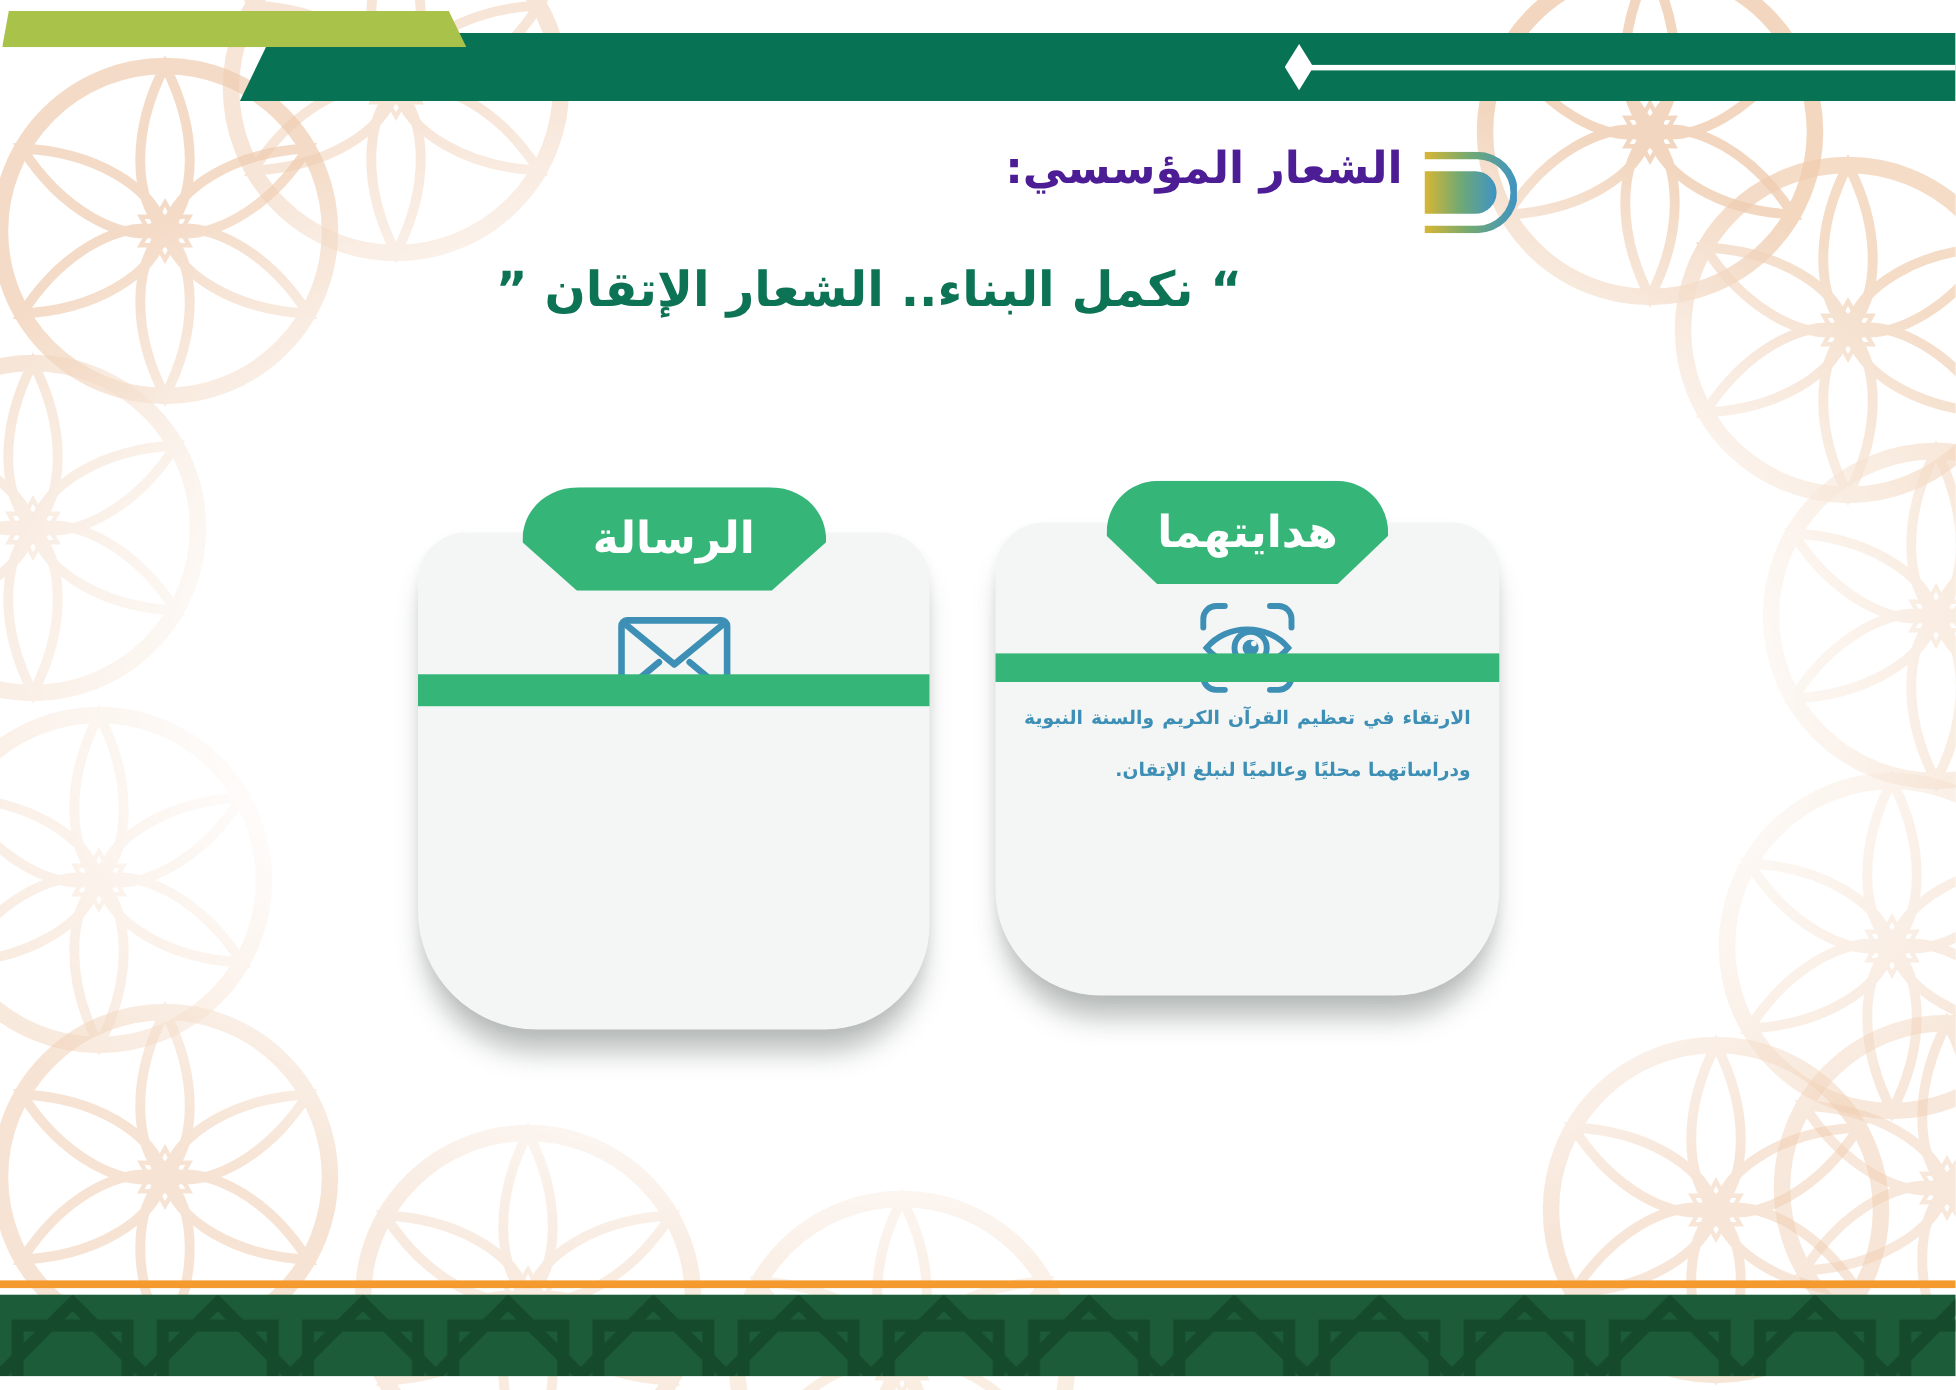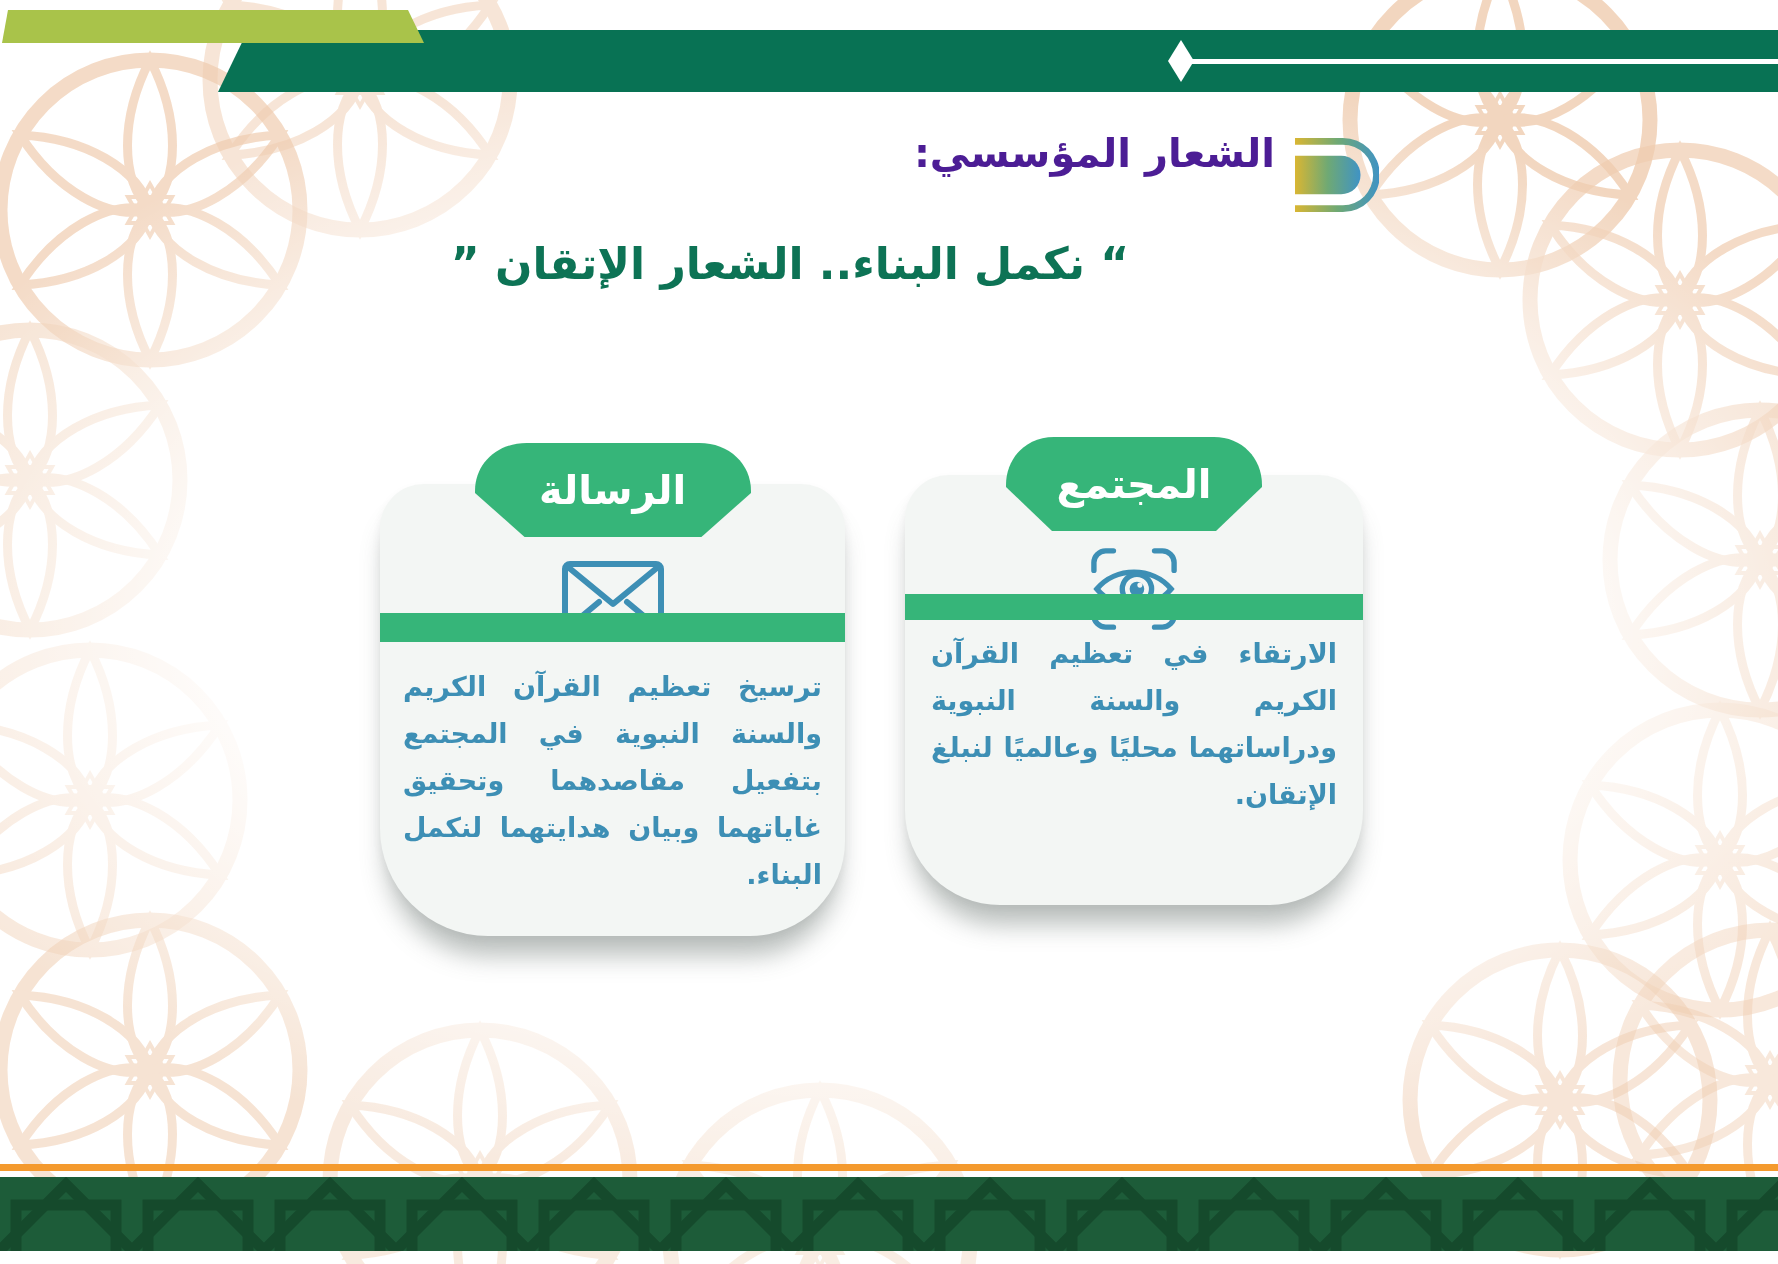--- a/index.html
+++ b/index.html
@@ -38,21 +38,21 @@
   .banner{position:absolute;top:0;left:50%;transform:translateX(-50%);z-index:2;}
   .banner svg{position:absolute;inset:0;}
   .banner-label{position:absolute;inset:0;display:flex;align-items:center;justify-content:center;
      color:#ffffff;font-weight:bold;font-size:40px;direction:rtl;}
   .divider{position:absolute;left:0;width:100%;background:#36b579;}
   .card-vision .divider{top:157px;height:26px;}
   .card-mission .divider{top:170px;height:29px;}
   .card-icon{position:absolute;left:50%;transform:translateX(-50%);}
   .card-text{position:absolute;left:0;width:100%;box-sizing:border-box;direction:rtl;
      text-align:justify;text-justify:inter-word;color:#3d8fb5;font-weight:bold;
-     font-size:27px;line-height:47px;}
+     font-size:17px;line-height:47px;}
   .card-vision .card-text{top:193px;padding:0 26px;}
   .card-mission .card-text{top:220px;padding:0 23px;}
 
   
   .footer-orange{position:absolute;left:0;top:1164px;width:1778px;height:7px;background:#f49a2e;z-index:5;}
   .footer-band{position:absolute;left:0;top:1177px;width:1778px;height:74px;background:#1d5c39;z-index:5;overflow:hidden;}
 </style>
 </head>
 <body>
 
@@ -154,30 +154,29 @@
       <svg width="104" height="74" viewBox="0 0 104 74">
         <g fill="none" stroke="#3d8fb5" stroke-width="6" stroke-linecap="round" stroke-linejoin="round">
           <rect x="4" y="4" width="96" height="66" rx="5"></rect>
           <path d="M7,7 L52,44 L97,7"></path>
           <path d="M8,67 L38,42"></path>
           <path d="M96,67 L66,42"></path>
         </g>
       </svg>
     </div>
     <div class="divider"></div>
-    <div class="card-text">ترسيخ تعظيم القرآن الكريم والسنة النبوية في المجتمع بتفعيل مقاصدهما وتحقيق غاياتهما وبيان هدايتهما لنكمل البناء.</div>
   </div>
 
   <div class="card card-vision" style="left:905px;top:437px;width:458px;height:475px">
     <div class="card-body"></div>
     <div class="banner" style="width:256px;height:94px">
       <svg width="256" height="94" viewBox="0 0 256 94" preserveAspectRatio="none">
         <path d="M48 0 H208 C236 0 256 21 256 48 V50 L210 94 H46 L0 50 V48 C0 21 20 0 48 0 Z" fill="#36b579"></path>
       </svg>
-      <span class="banner-label">المجتمع</span>
+      <span class="banner-label">هدايتهما</span>
     </div>
     <div class="card-icon" style="top:108px">
       <svg width="94" height="88" viewBox="0 0 94 90">
         <g fill="none" stroke="#3d8fb5" stroke-width="5.5" stroke-linecap="round">
           <path d="M6,26 V18 A12,12 0 0 1 18,6 H26"></path>
           <path d="M68,6 H76 A12,12 0 0 1 88,18 V26"></path>
           <path d="M88,64 V72 A12,12 0 0 1 76,84 H68"></path>
           <path d="M26,84 H18 A12,12 0 0 1 6,72 V64"></path>
           <path d="M9,45 C28,22 66,22 85,45 C66,68 28,68 9,45 Z"></path>
           <circle cx="50" cy="45" r="15"></circle>

